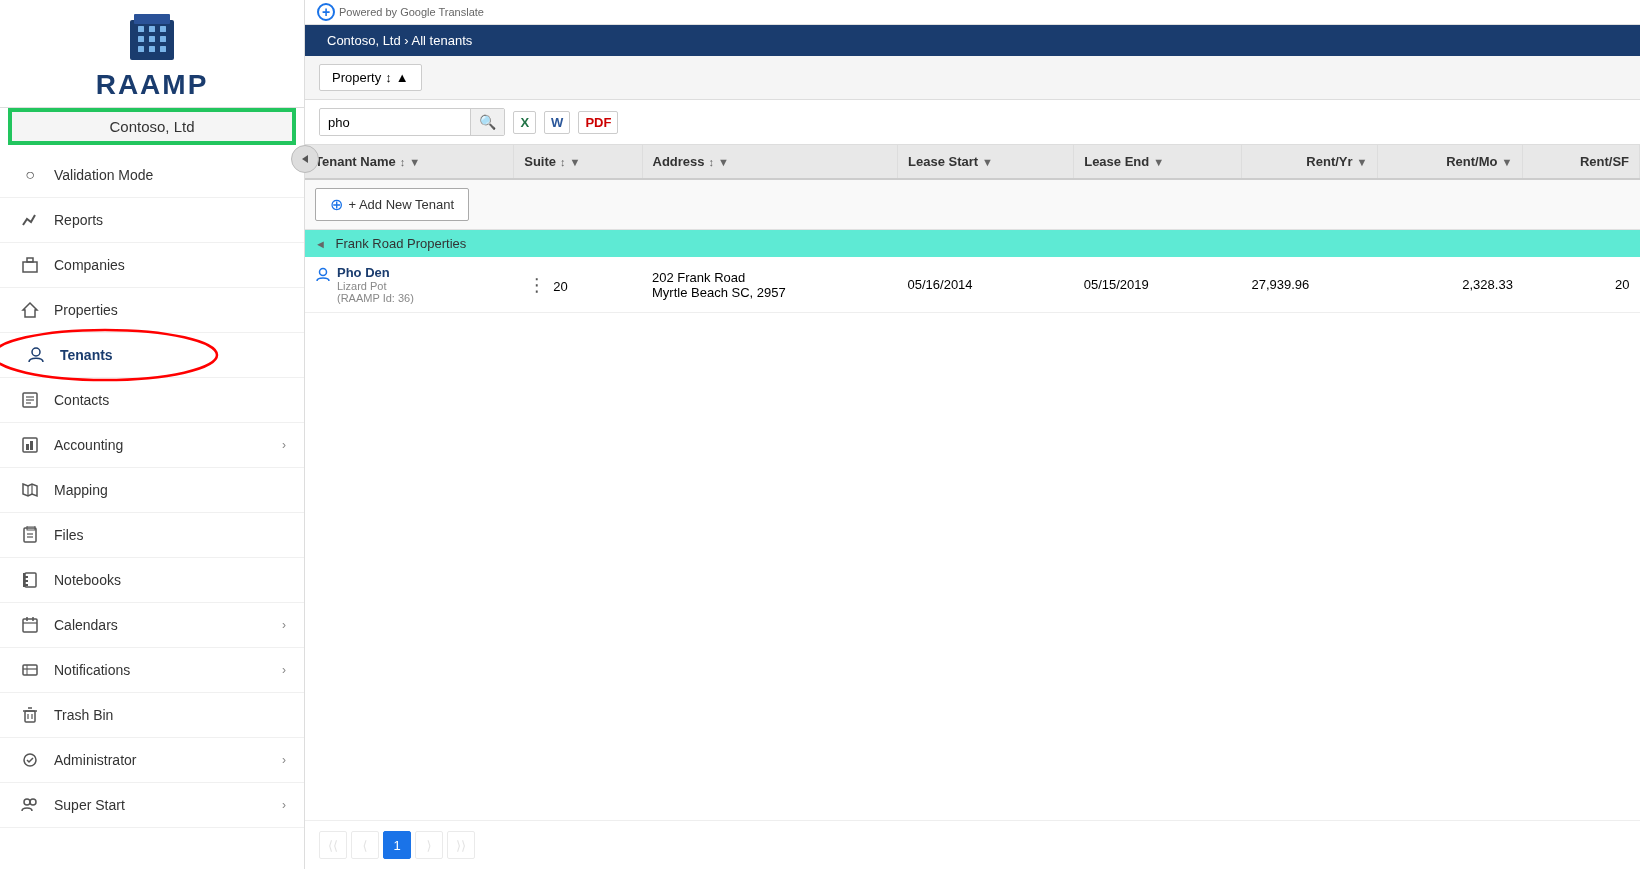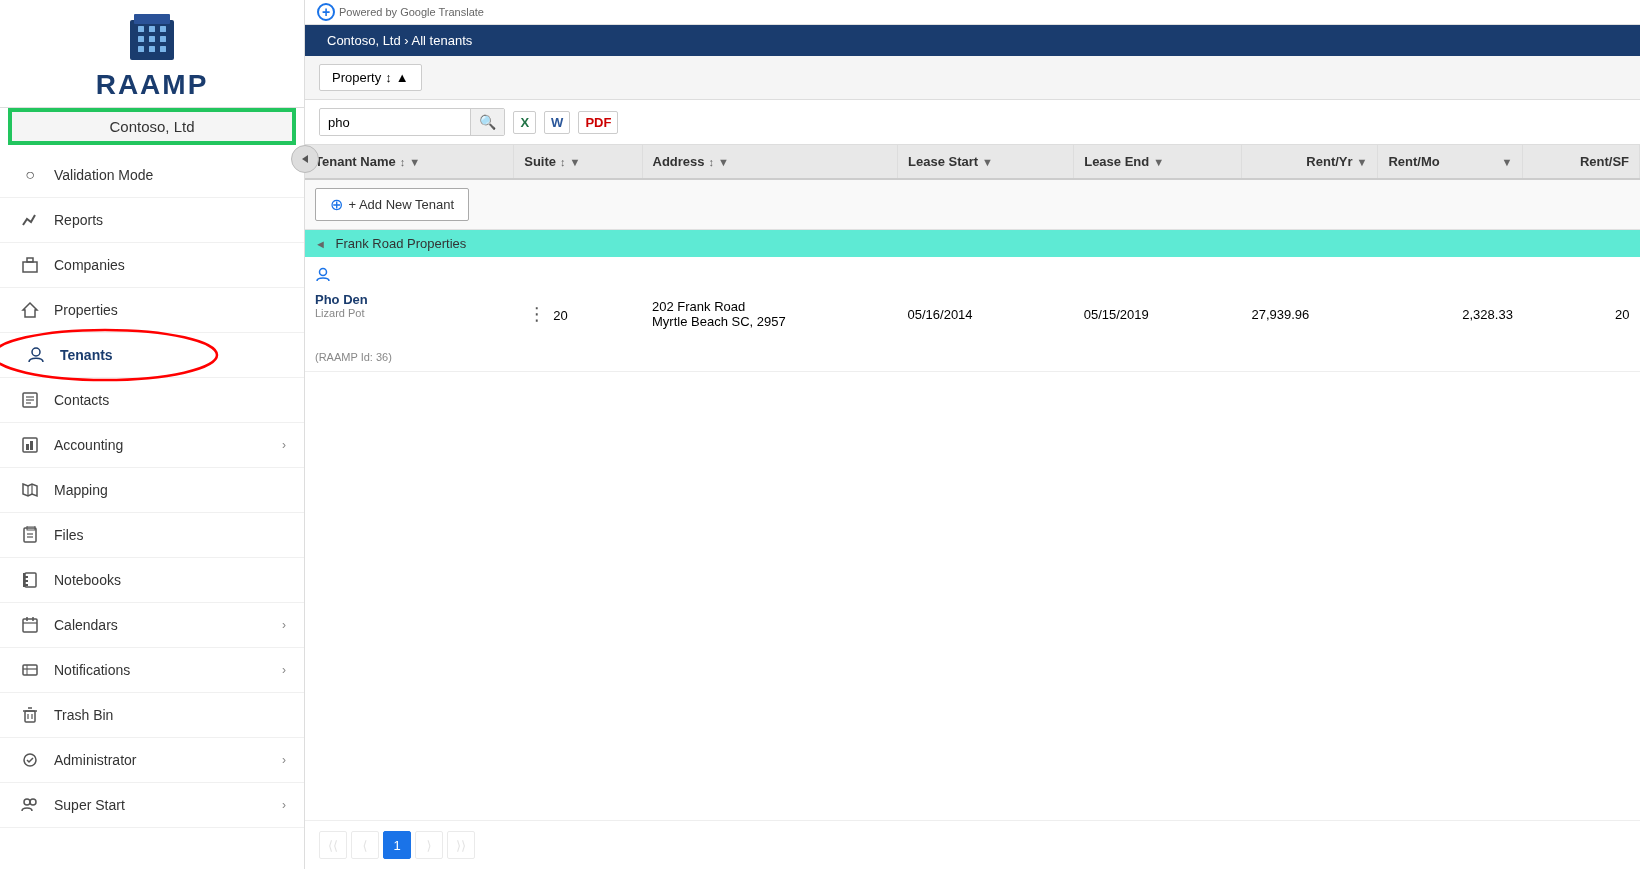--- a/index.html
+++ b/index.html
@@ -261,21 +261,20 @@
     .data-row td {
       padding: 8px 10px;
       border-bottom: 1px solid #eee;
       vertical-align: middle;
     }
 
     .tenant-name-cell {
       display: flex;
       align-items: flex-start;
       gap: 6px;
-      flex-direction: column;
     }
 
     .tenant-person-icon {
       color: #1a73e8;
       font-size: 15px;
       margin-top: 2px;
     }
 
     .tenant-name-main {
       font-weight: bold;
@@ -284,21 +283,20 @@
     }
 
     .tenant-name-sub {
       font-size: 11px;
       color: #888;
     }
 
     .tenant-name-id {
       font-size: 11px;
       color: #888;
-      margin-top: 32px;
     }
 
     .dots-menu {
       color: #555;
       cursor: pointer;
       font-size: 18px;
       padding: 0 4px;
     }
 
     
@@ -616,21 +614,21 @@
               <span class="filter-icon">▼</span>
             </div>
           </th>
           <th style="text-align:right;">
             <div class="th-sort" style="justify-content:flex-end;">
               <span>Rent/Yr</span>
               <span class="filter-icon">▼</span>
             </div>
           </th>
           <th style="text-align:right;">
-            <div class="th-sort" style="justify-content:space-between;">
+            <div class="th-sort" style="justify-content:flex-end;">
               <span>Rent/Mo</span>
               <span class="filter-icon">▼</span>
             </div>
           </th>
           <th style="text-align:right;">
             <div class="th-sort" style="justify-content:flex-end;">
               <span>Rent/SF</span>
             </div>
           </th>
         </tr>

